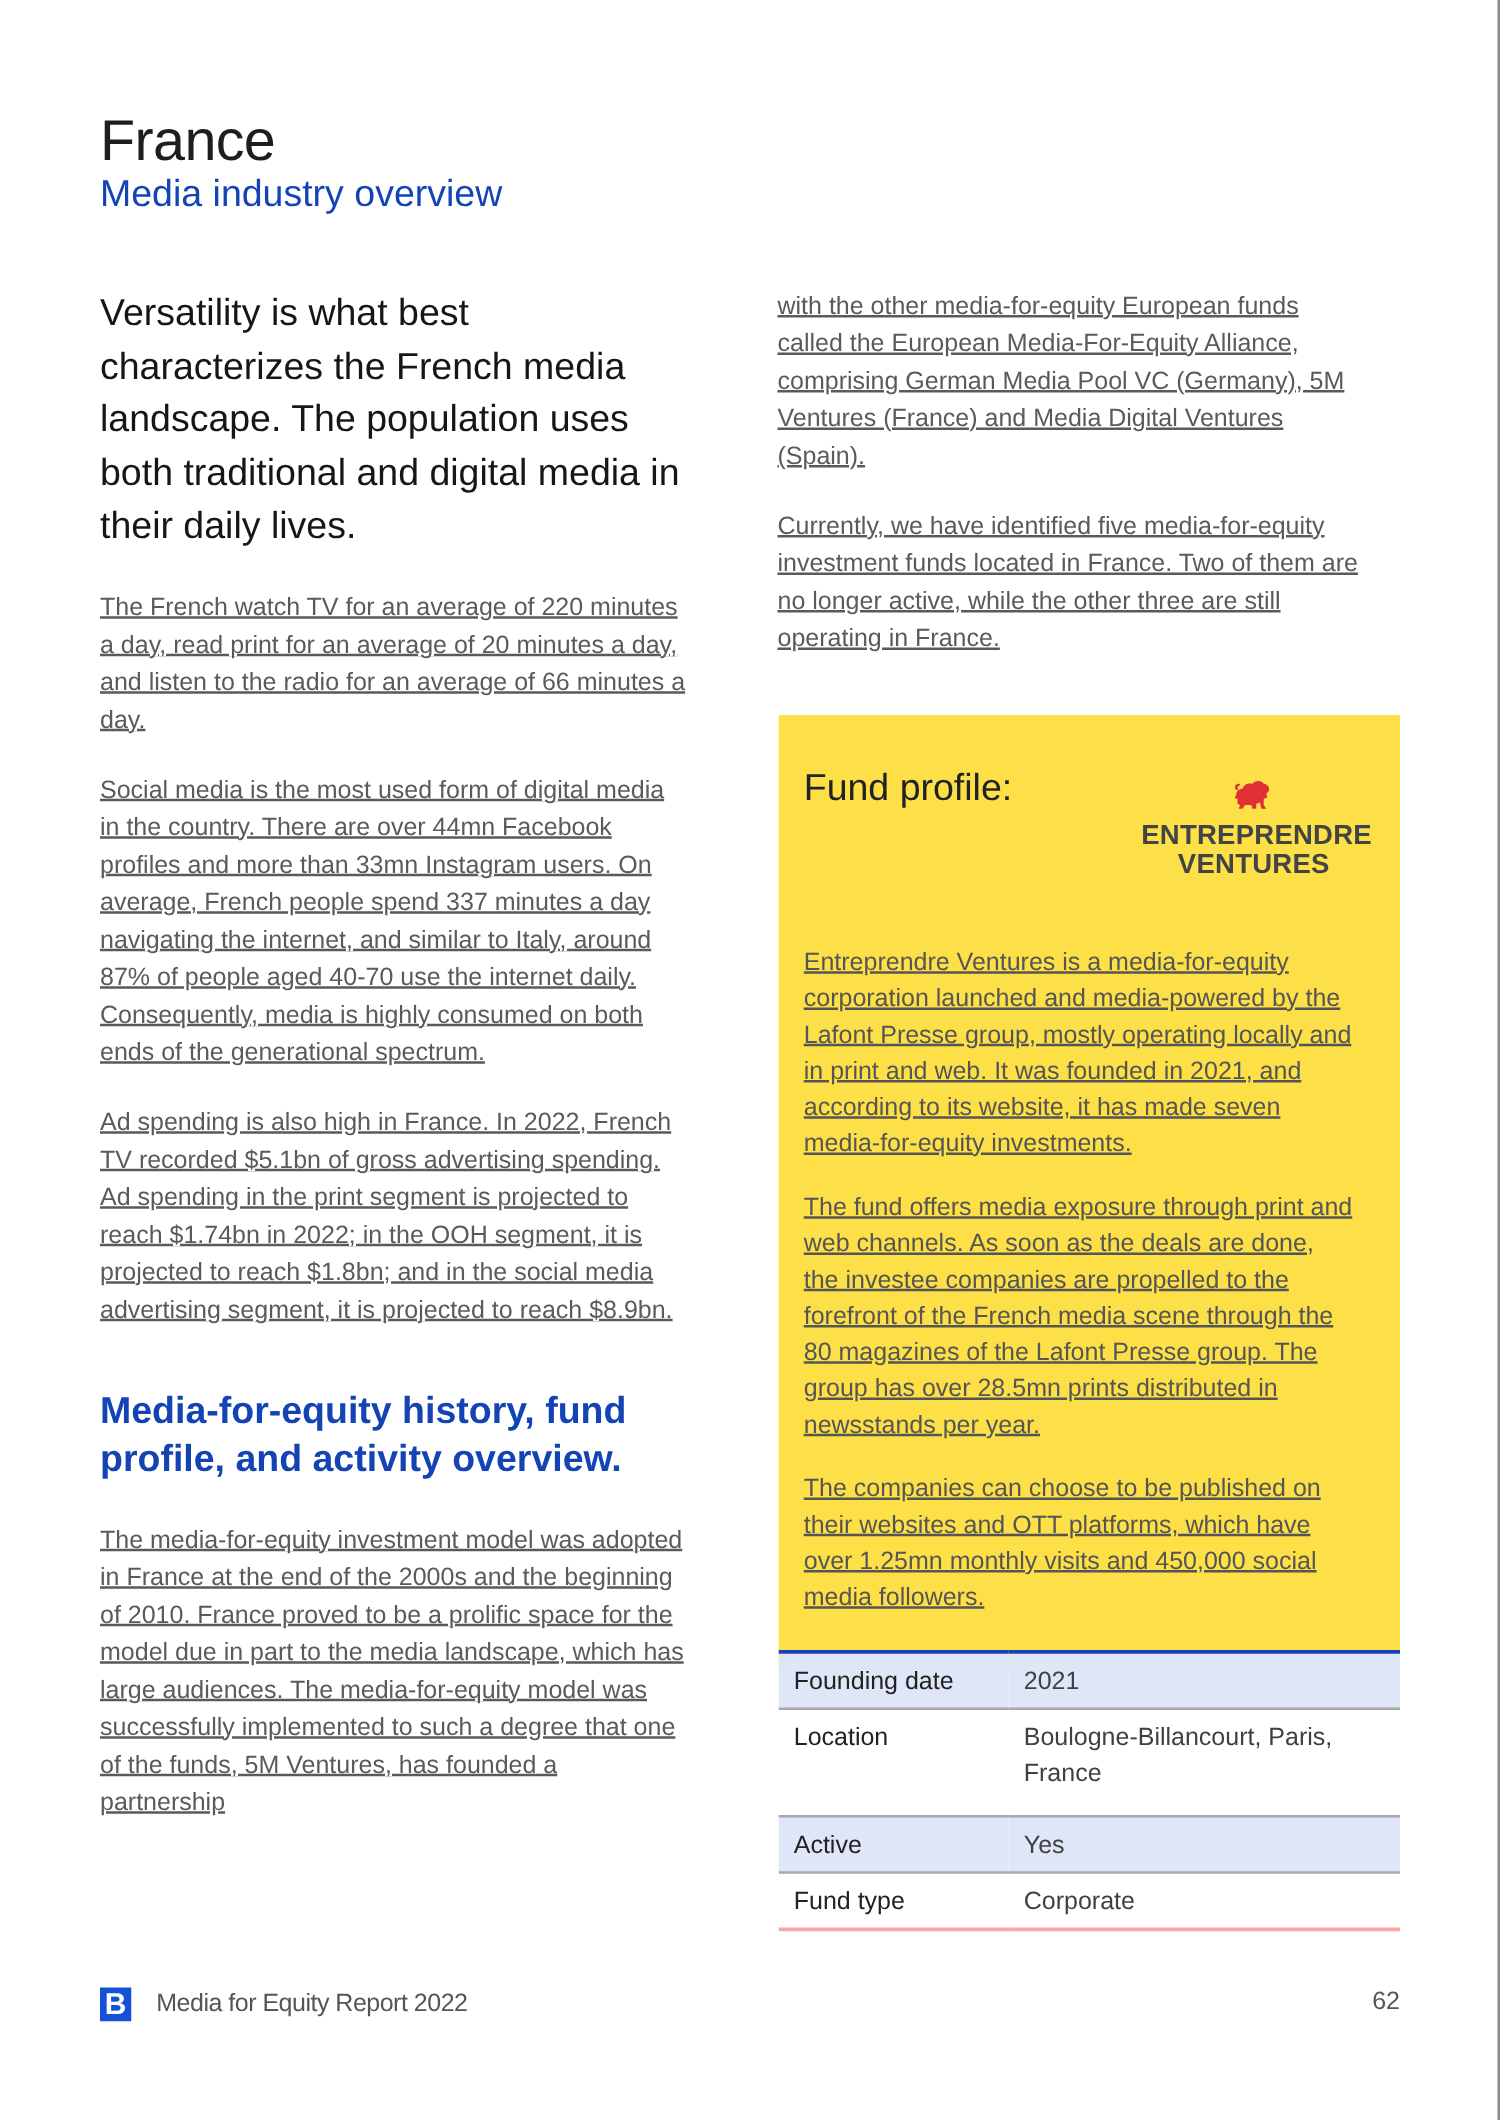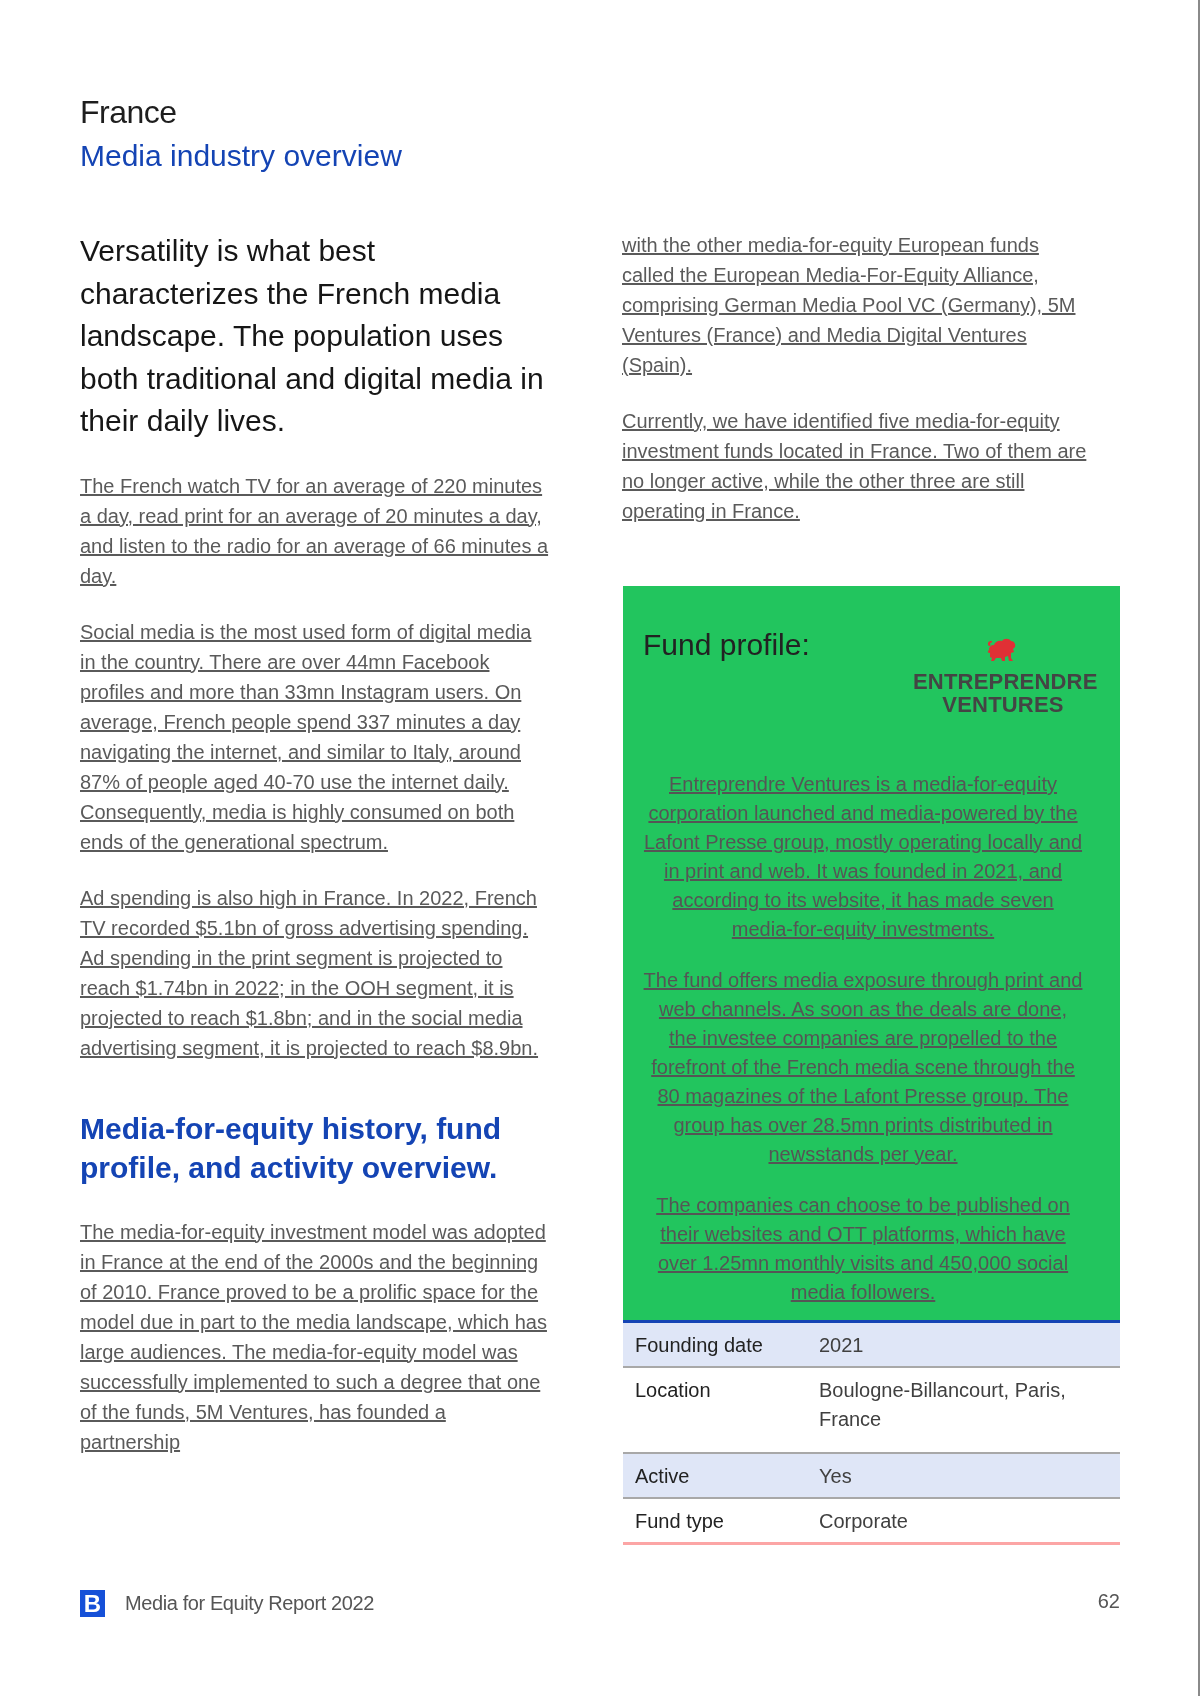--- a/index.html
+++ b/index.html
@@ -3,38 +3,38 @@
 <meta charset="utf-8">
 <style>
   html, body { margin: 0; padding: 0; }
   body {
     width: 1200px; height: 1696px; position: relative; overflow: hidden;
     background: #ffffff;
     font-family: "Liberation Sans", "DejaVu Sans", sans-serif;
     color: #555;
   }
   .page-edge { position: absolute; top: 0; right: 0; width: 2px; height: 1696px; background: #8a8a8a; }
-  .title { position: absolute; left: 80px; top: 84px; font-size: 32px; color: #1e1e1e; letter-spacing: -0.5px; line-height: 56px; }
+  .title { position: absolute; left: 80px; top: 84px; font-size: 46px; color: #1e1e1e; letter-spacing: -0.5px; line-height: 56px; }
   .subtitle { position: absolute; left: 80px; top: 136px; font-size: 30px; color: #1444b4; line-height: 40px; text-align: right; }
 
   .col-left { position: absolute; left: 80px; top: 230px; width: 470px; }
   .lead { font-size: 30px; line-height: 42.5px; color: #161616; margin: 0 0 28px 0; }
   .para { font-size: 20px; line-height: 30px; color: #5a5a5a; margin: 0 0 26px 0; text-decoration: underline; }
   .section-h { font-size: 30px; line-height: 39px; color: #1444b4; margin: 46px 0 30px 0; }
 
   .col-right { position: absolute; left: 622px; top: 230px; width: 470px; }
 
-  .fund-box { position: absolute; left: 623px; top: 586px; width: 497px; height: 763px; background: #22c55e; }
+  .fund-box { position: absolute; left: 623px; top: 572px; width: 497px; height: 763px; background: #fde047; }
   .fund-head { position: absolute; left: 20px; top: 40px; width: 240px; }
   .fund-label { font-size: 30px; color: #222; line-height: 38px; }
   .fund-name { font-size: 30px; color: #1444b4; line-height: 38px; }
   .logo { position: absolute; left: 290px; top: 50px; width: 180px; text-align: center; }
   .logo-lion { width: 40px; height: 30px; margin: 0 auto 4px auto; display: block; }
   .logo-text { font-weight: bold; font-size: 22px; line-height: 23px; color: #444; letter-spacing: 0.2px; }
-  .fund-body { position: absolute; left: 20px; top: 184px; width: 440px; text-align: center; }
+  .fund-body { position: absolute; left: 20px; top: 184px; width: 440px; }
   .fund-body .para { font-size: 20px; line-height: 29px; color: #555; margin: 0 0 22px 0; }
 
   .facts { position: absolute; left: 623px; top: 1320px; width: 497px; border-collapse: collapse; font-size: 20px; }
   .facts tr { border-bottom: 2px solid #a8a8a8; padding-left: 31px; }
   .facts tr:first-child { border-top: 3px solid #1444b4; }
   .facts tr:last-child { border-bottom: 3px solid #fca5a5; }
   .facts td { padding: 8px 12px 6px 12px; vertical-align: top; line-height: 29px; }
   .facts td.k { width: 160px; color: #222; }
   .facts td.v { color: #404040; }
   .facts tr.shade { background: #dfe6f7; }

